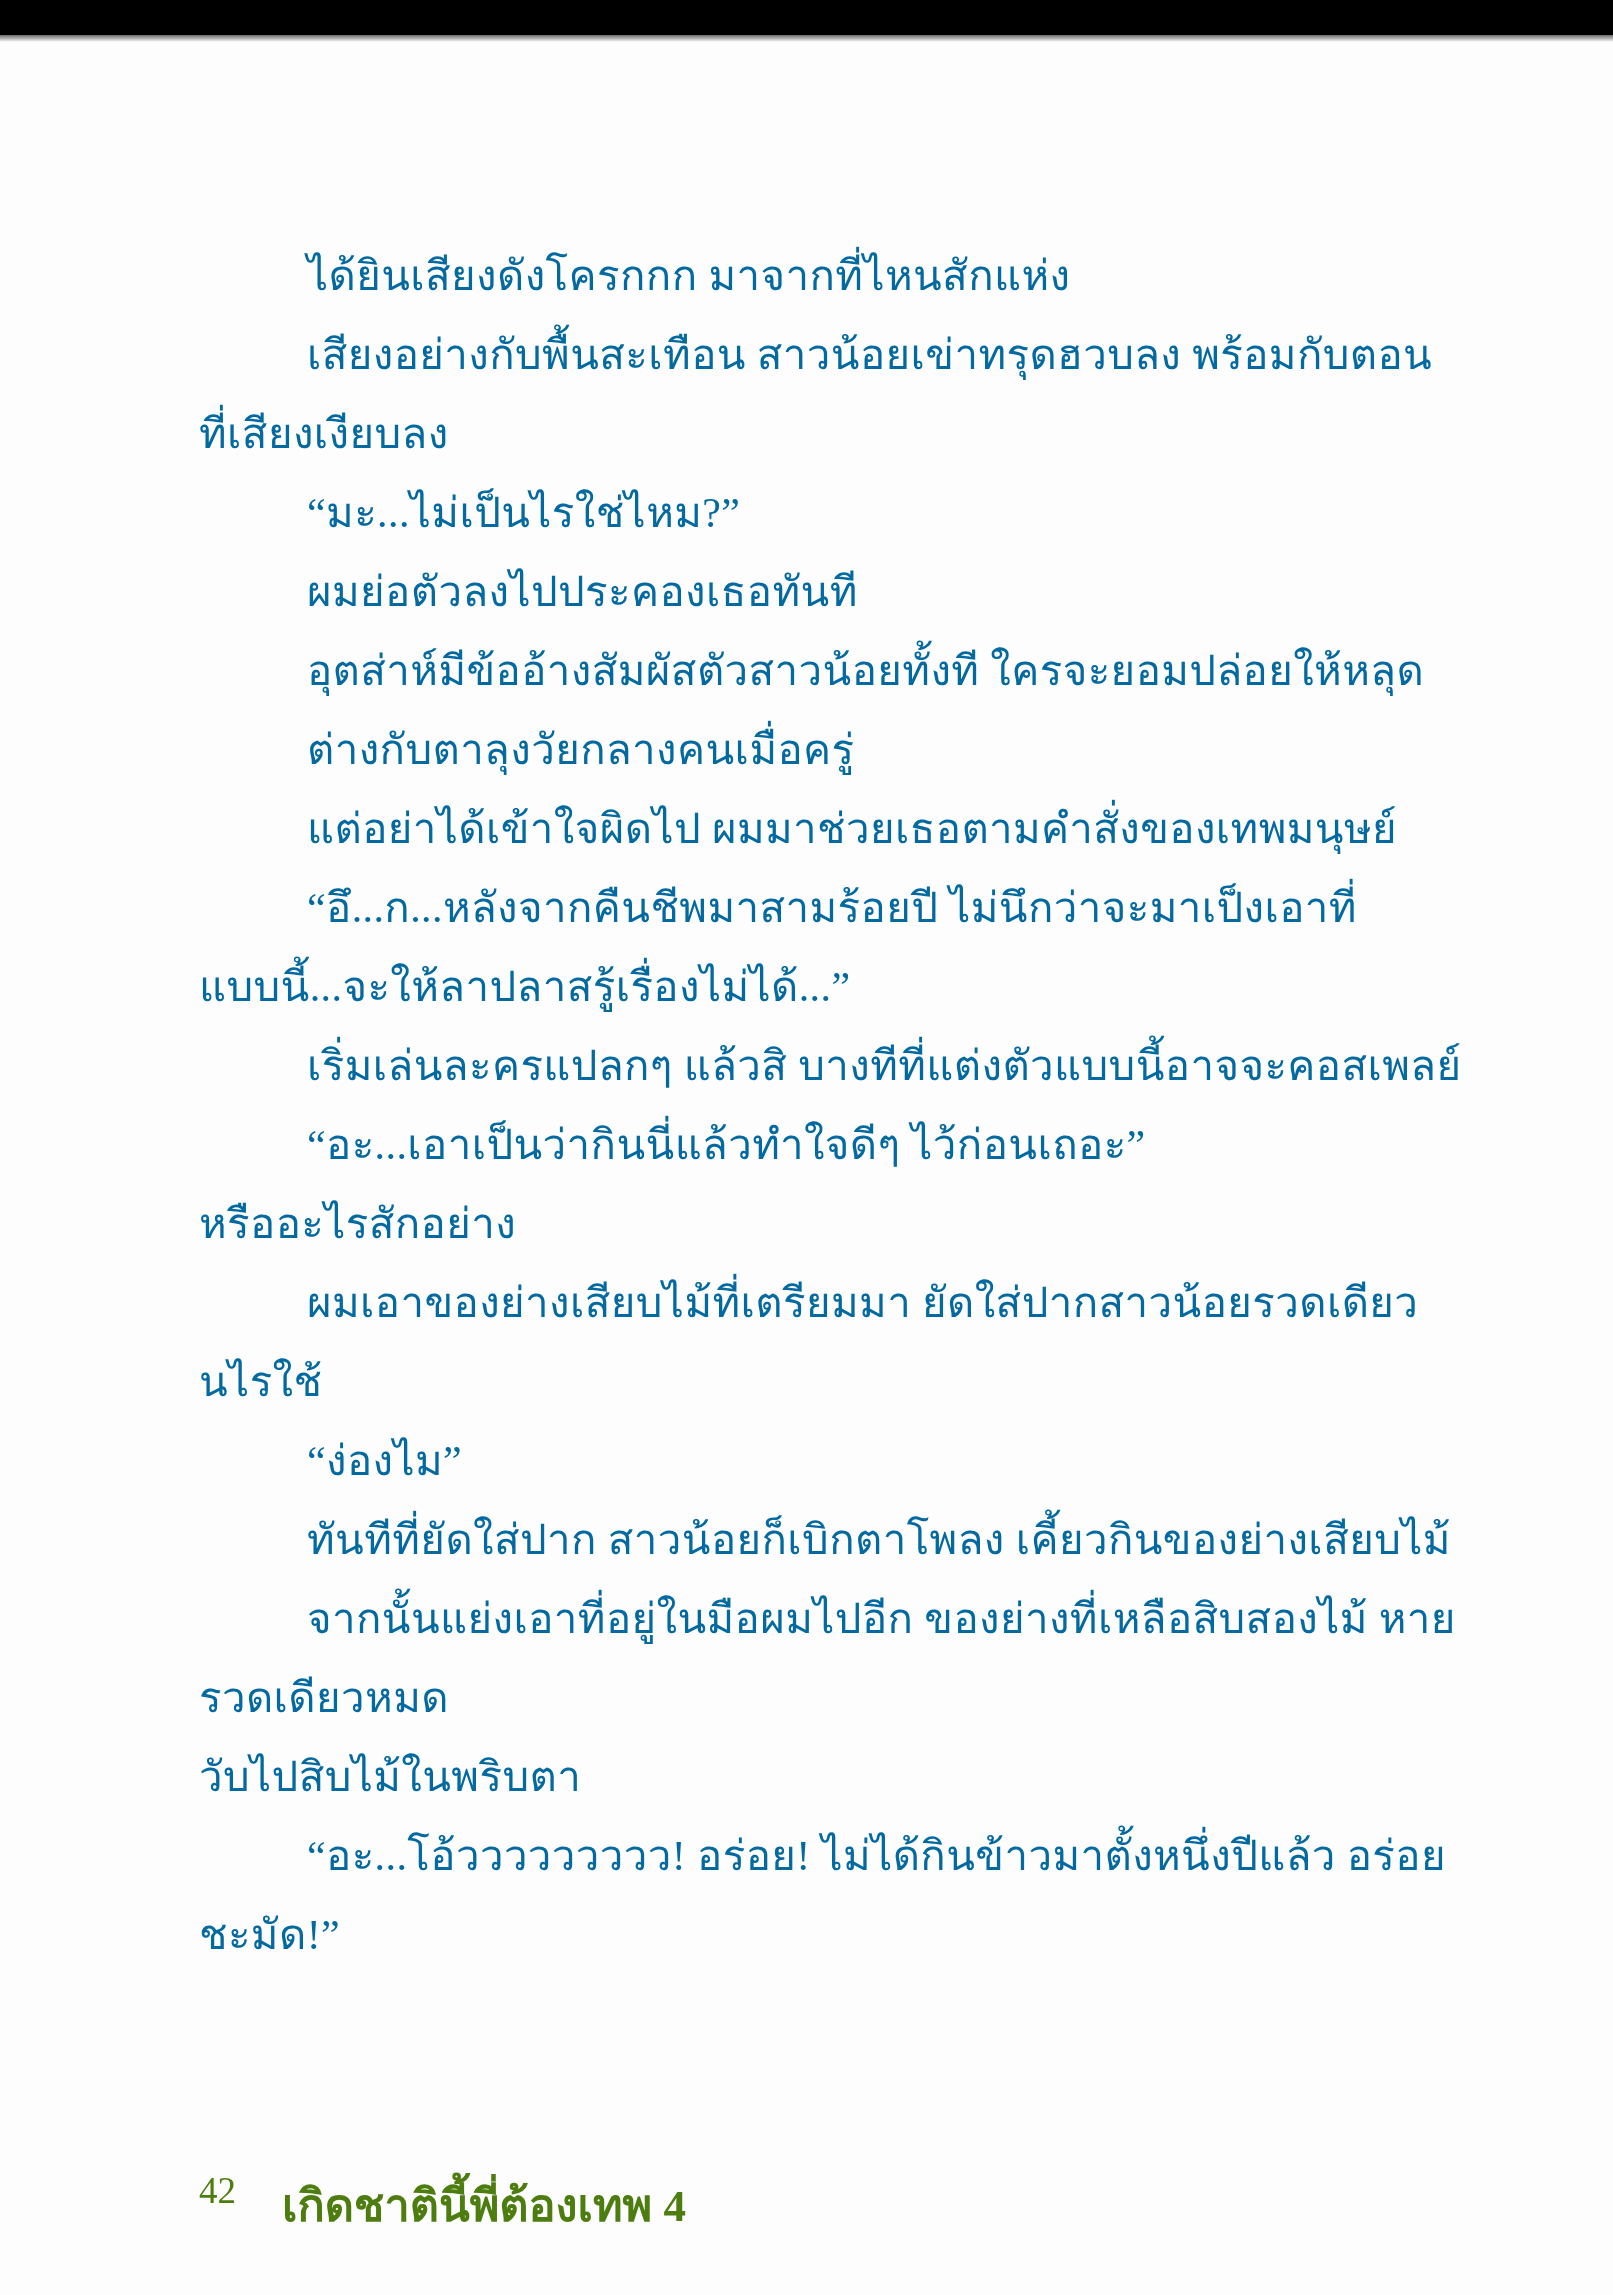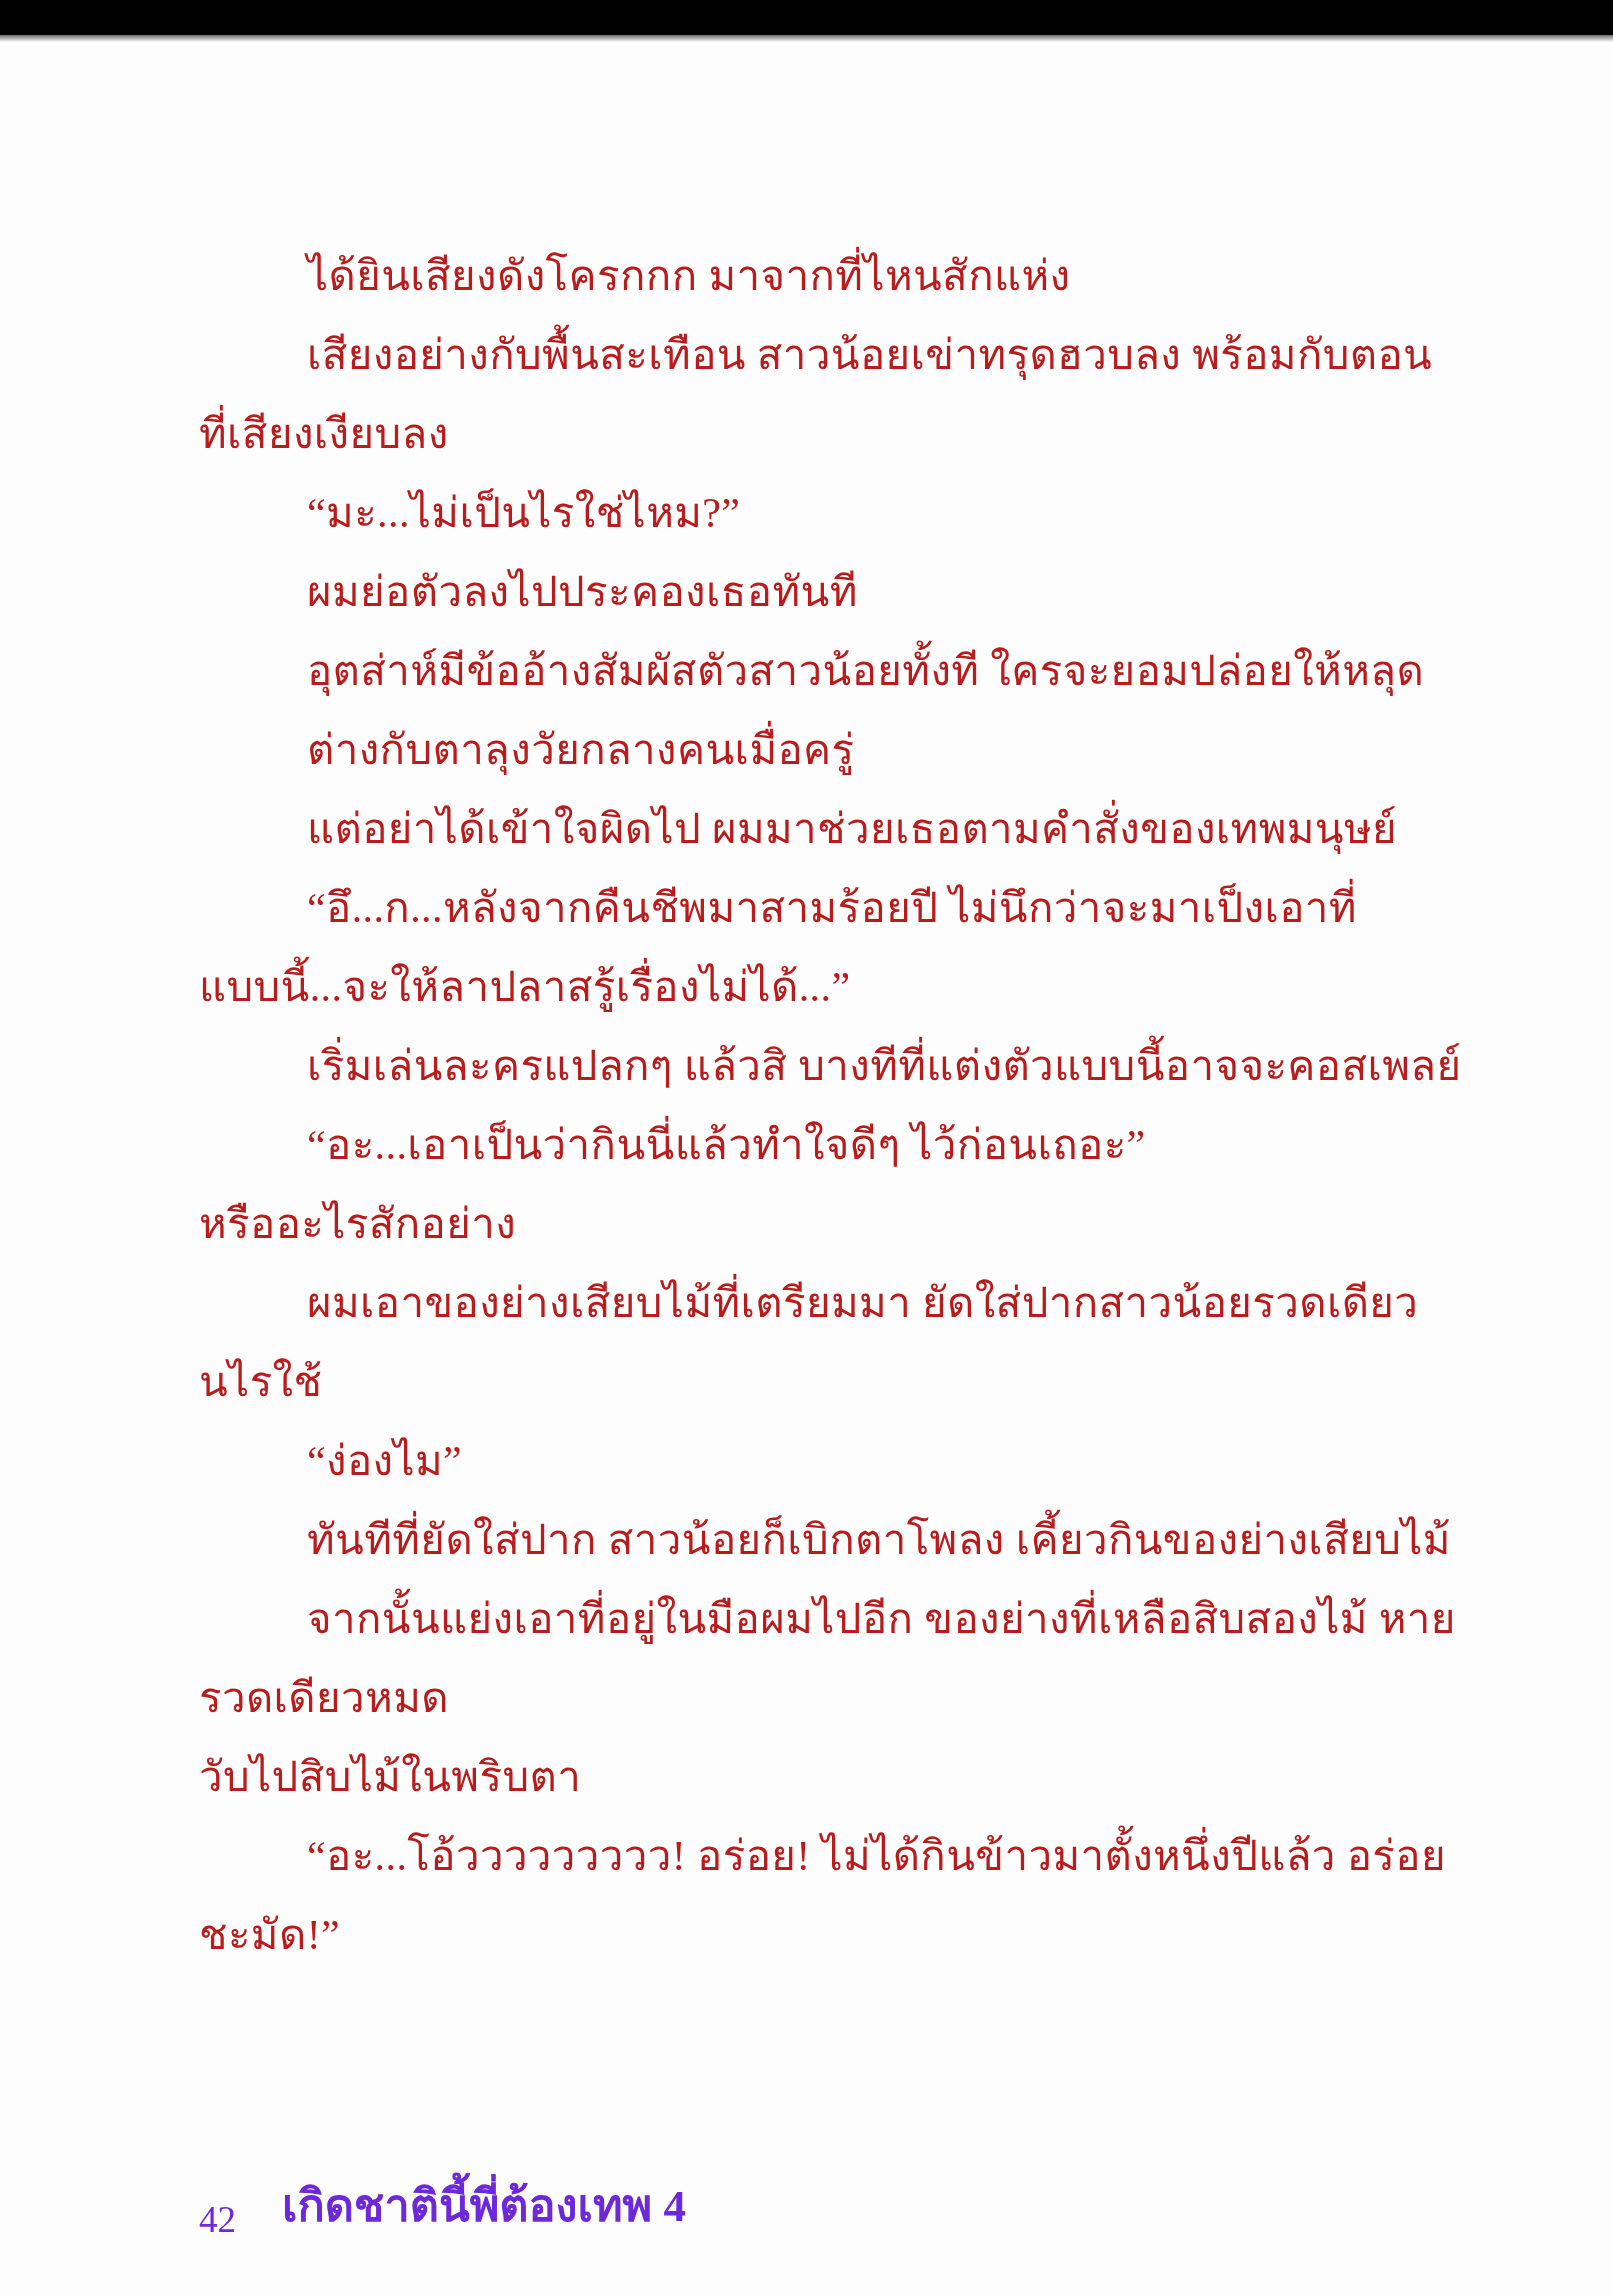--- a/index.html
+++ b/index.html
@@ -31,38 +31,38 @@
     height: 7px;
     background: linear-gradient(#6a6a6a, #fdfdfd);
   }
   .text-block {
     position: absolute;
     top: 237px;
     left: 199px;
     width: 1121px;
     font-size: 42px;
     line-height: 79px;
-    color: #b91c1c;
+    color: #0369a1;
     letter-spacing: 0.4px;
   }
   .line {
     height: 79px;
     white-space: nowrap;
   }
   .line.indent {
     padding-left: 108px;
   }
   .footer {
     position: absolute;
     top: 2169px;
     left: 199px;
     display: flex;
-    align-items: flex-end;
+    align-items: flex-start;
     gap: 46px;
-    color: #6d28d9;
+    color: #4d7c0f;
   }
   .page-num {
     font-size: 37px;
     font-family: "Liberation Serif", "DejaVu Serif", serif;
   }
   .book-title {
     font-size: 45px;
     font-weight: 700;
   }
 </style>

